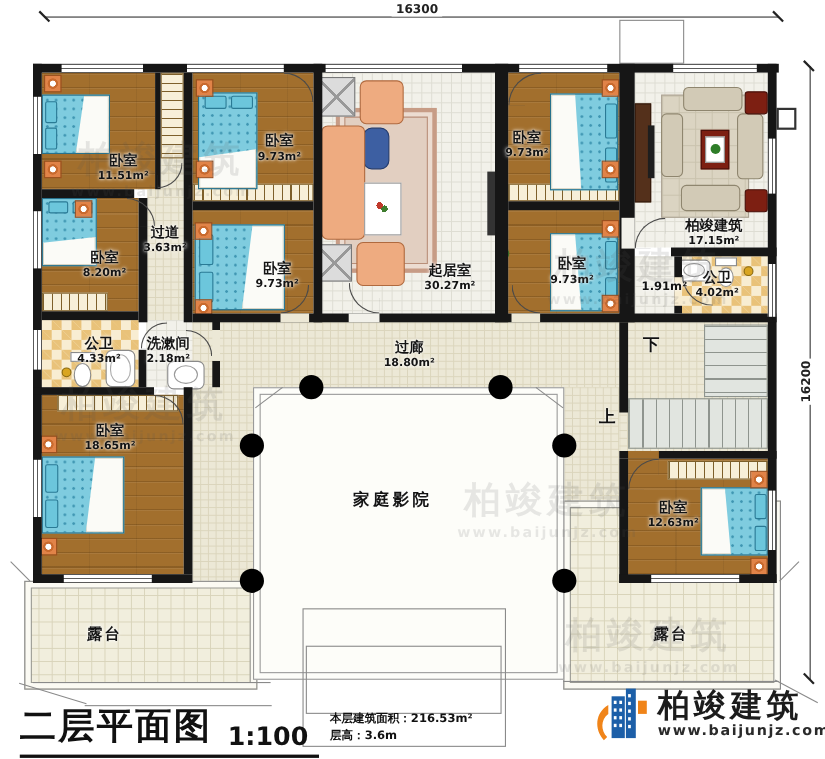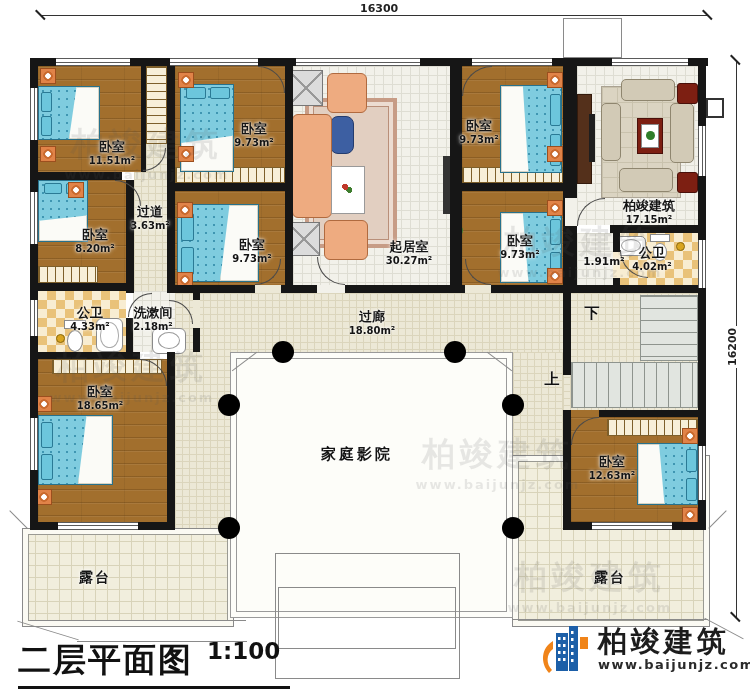--- a/index.html
+++ b/index.html
@@ -33,21 +33,21 @@
   .stA{position:absolute;background:repeating-linear-gradient(180deg,#8e948e 0 1px,#e1e5e0 1px 12px);border:1px solid #8e948e;box-sizing:border-box;}
   .stB{position:absolute;background:repeating-linear-gradient(90deg,#8e948e 0 1px,#e1e5e0 1px 12px);border:1px solid #8e948e;box-sizing:border-box;}
   .updn{position:absolute;font-size:15px;font-weight:bold;color:#111;transform:translateX(-50%);text-shadow:0 0 2px #fff;}
   .dimt{position:absolute;color:#222;font-size:11px;font-weight:bold;background:#fff;padding:0 4px;}
   .tick{position:absolute;width:13px;height:1.5px;background:#222;transform:rotate(45deg);}
   .wm{position:absolute;opacity:.13;color:#555;font-weight:bold;text-align:center;pointer-events:none;z-index:60;}
   .wm .t1{font-size:33px;letter-spacing:5px;display:block;}
   .wm .t2{font-size:13px;letter-spacing:2px;display:block;}
   .z10{z-index:10;} .z20{z-index:20;} .z30{z-index:30;} .z40{z-index:40;}
   #title-block{position:absolute;left:18px;top:638px;z-index:55;}
-  #title-row{display:flex;align-items:flex-start;}
+  #title-row{display:flex;align-items:flex-end;}
   #plan-title{font-size:33px;font-weight:bold;color:#111;letter-spacing:2px;}
   #plan-scale{font-size:23px;font-weight:bold;color:#111;margin-left:14px;}
   #title-ul1{height:2.5px;background:#111;margin-top:3px;width:272px;}
   #info-col{position:absolute;left:300px;top:646px;z-index:55;font-size:10.5px;font-weight:bold;color:#111;line-height:1.5;}
   #logo{position:absolute;left:538px;top:622px;z-index:55;display:flex;align-items:center;}
   #logo-text{margin-left:6px;}
   #logo-company{font-size:29px;font-weight:bold;color:#1c1c1c;letter-spacing:4px;line-height:1.05;}
   #logo-site{font-size:13px;font-weight:bold;color:#2a2a2a;letter-spacing:1.5px;}
 </style>
 </head>
@@ -384,20 +384,24 @@
   </div>
 
   <div id="title-block">
     <div id="title-row">
       <span id="plan-title">二层平面图</span>
       <span id="plan-scale">1:100</span>
     </div>
     <div id="title-ul1"></div>
 
   </div>
+  <div id="info-col">
+    <div><span>本层建筑面积：</span><span>216.53m²</span></div>
+    <div><span>层高：</span><span>3.6m</span></div>
+  </div>
 
   <div id="logo">
     <svg width="54" height="54" viewBox="0 0 54 54">
       <path d="M11 51 C2 41 3 26 15 19 L15 27 C8 32 8 42 14 48 Z" fill="#f08419"></path>
       <rect x="18" y="11" width="12" height="38" fill="#1c5fa8"></rect>
       <rect x="31" y="4" width="9" height="45" fill="#1c5fa8"></rect>
       <rect x="42" y="15" width="8" height="12" fill="#f08419"></rect>
       <g fill="#ffffff">
         <rect x="20" y="15" width="2.5" height="3"></rect>
           <rect x="25" y="15" width="2.5" height="3"></rect>

